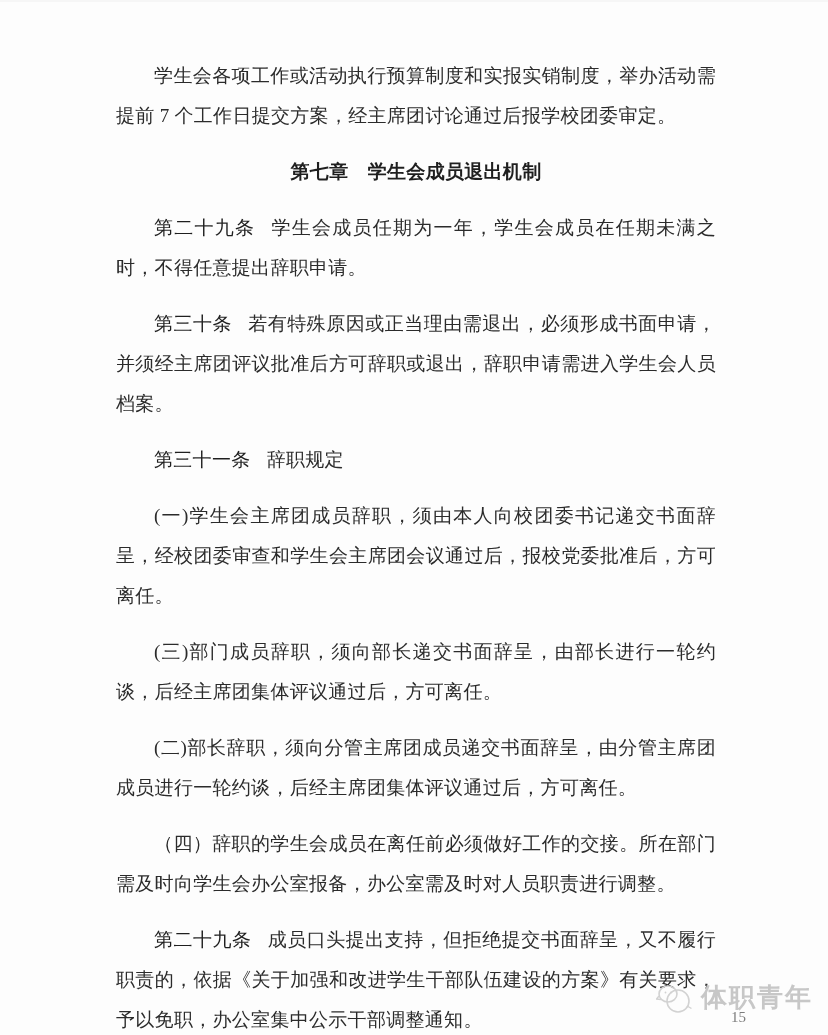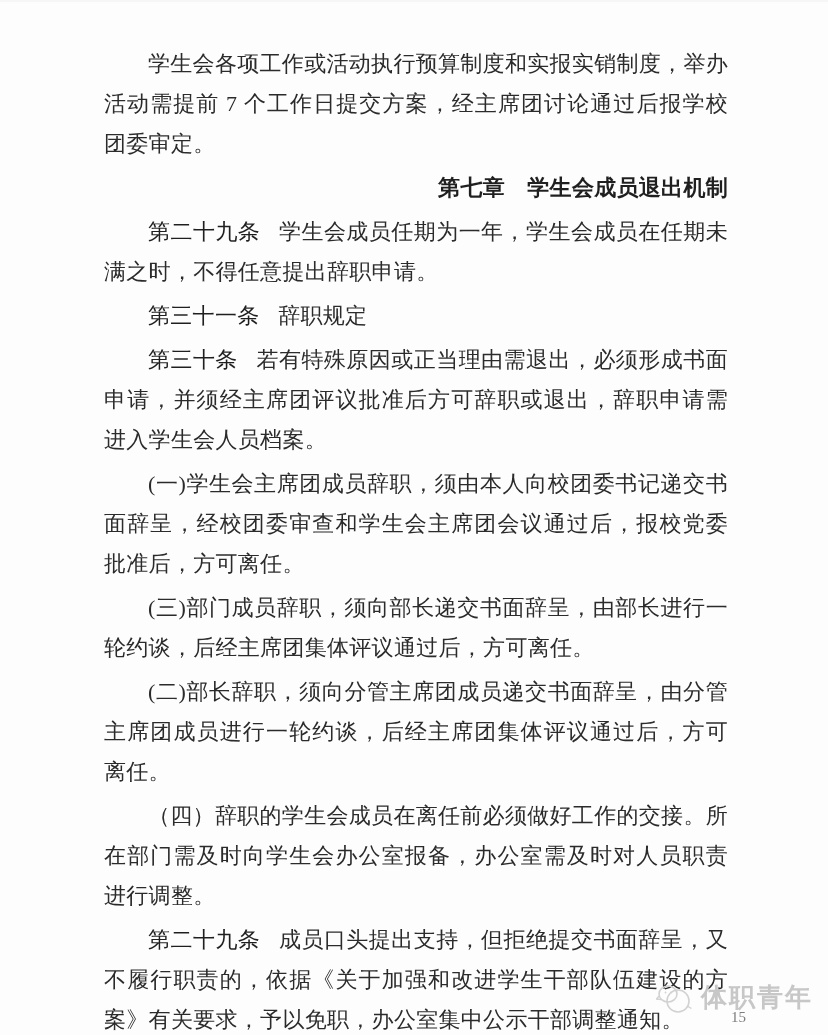--- a/index.html
+++ b/index.html
@@ -14,30 +14,30 @@
     overflow: hidden;
     font-family: "Liberation Serif", "DejaVu Serif", serif;
   }
   .content {
     position: absolute;
     left: 100px;
     top: 38px;
     width: 632px;
   }
   .para {
-    margin: 4px;
-    font-size: 22px;
+    margin: 16px;
+    font-size: 19px;
     line-height: 40px;
     color: #2b2b2b;
     text-align: justify;
     text-indent: 2em;
     letter-spacing: 0.3px;
   }
   .para.heading {
-    text-align: right;
+    text-align: center;
     text-indent: 0;
     font-weight: bold;
     color: #1f1f1f;
   }
   .lead {
     font-weight: normal;
     margin-right: 0.85em;
     color: #1f1f1f;
   }
   .watermark {
@@ -74,23 +74,23 @@
 
 <div class="page">
   <div class="content">
 
     <p class="para">学生会各项工作或活动执行预算制度和实报实销制度，举办活动需提前 7 个工作日提交方案，经主席团讨论通过后报学校团委审定。</p>
 
     <p class="para heading">第七章　学生会成员退出机制</p>
 
     <p class="para"><b class="lead">第二十九条</b><span>学生会成员任期为一年，学生会成员在任期未满之时，不得任意提出辞职申请。</span></p>
 
+    <p class="para"><b class="lead">第三十条</b><span>若有特殊原因或正当理由需退出，必须形成书面申请，并须经主席团评议批准后方可辞职或退出，辞职申请需进入学生会人员档案。</span></p>
+
     <p class="para"><b class="lead">第三十一条</b><span>辞职规定</span></p>
-
-    <p class="para"><b class="lead">第三十条</b><span>若有特殊原因或正当理由需退出，必须形成书面申请，并须经主席团评议批准后方可辞职或退出，辞职申请需进入学生会人员档案。</span></p>
 
     <p class="para">(一)学生会主席团成员辞职，须由本人向校团委书记递交书面辞呈，经校团委审查和学生会主席团会议通过后，报校党委批准后，方可离任。</p>
 
     <p class="para">(三)部门成员辞职，须向部长递交书面辞呈，由部长进行一轮约谈，后经主席团集体评议通过后，方可离任。</p>
 
     <p class="para">(二)部长辞职，须向分管主席团成员递交书面辞呈，由分管主席团成员进行一轮约谈，后经主席团集体评议通过后，方可离任。</p>
 
     <p class="para">（四）辞职的学生会成员在离任前必须做好工作的交接。所在部门需及时向学生会办公室报备，办公室需及时对人员职责进行调整。</p>
 
     <p class="para"><b class="lead">第二十九条</b><span>成员口头提出支持，但拒绝提交书面辞呈，又不履行职责的，依据《关于加强和改进学生干部队伍建设的方案》有关要求，予以免职，办公室集中公示干部调整通知。</span></p>

